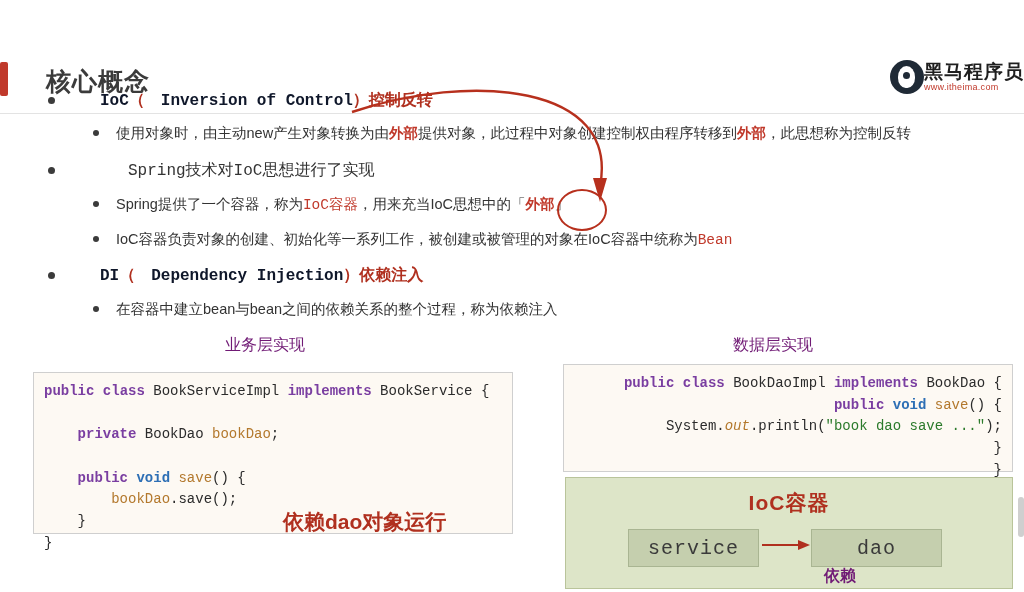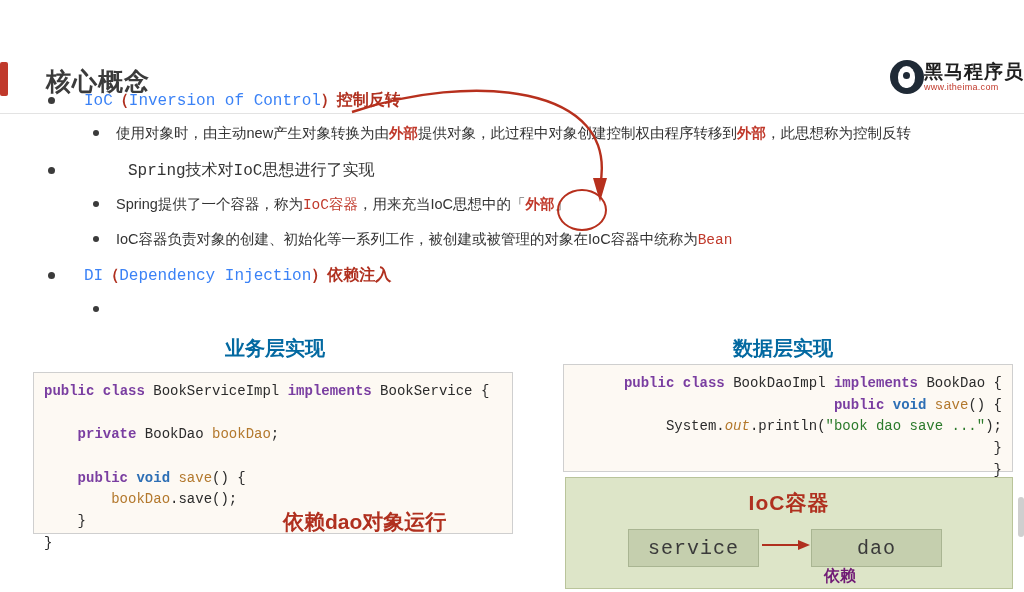--- a/index.html
+++ b/index.html
@@ -118,23 +118,24 @@
   .row { margin-bottom: 0; }
   .mono {
     font-family: "Liberation Mono", "DejaVu Sans Mono", monospace;
     margin-left: 44px;
   }
   .kw-red {
     color: #b0301f;
     font-weight: bold;
   }
   .kw-red-mono {
-    color: #3b82f6;
-    font-weight: normal;
+    color: #0f172a;
+    font-weight: bold;
     font-family: "Liberation Mono", "DejaVu Sans Mono", monospace;
+    margin-left: 16px;
   }
   .txt { color: #333; }
   .hl { color: #c0392b; font-weight: bold; }
   .hl-mono { color: #c0392b; font-family: "Liberation Mono","DejaVu Sans Mono",monospace; }
 
   .line-1 { position: absolute; left:0; top: 24px; width: 1024px; }
   .line-2 { position: absolute; left:0; top: 58px; width: 1024px; }
   .line-3 { position: absolute; left:0; top: 94px; width: 1024px; }
   .line-4 { position: absolute; left:0; top: 129px; width: 1024px; }
   .line-5 { position: absolute; left:0; top: 164px; width: 1024px; }
@@ -152,23 +153,23 @@
     position: absolute;
     left: 557px; top: 189px;
     width: 46px; height: 38px;
     border: 2px solid #b7301d;
     border-radius: 50%;
   }
 
   
   .col-title {
     position: absolute;
-    font-size: 20px;
-    font-weight: bold;
-    color: #0369a1;
+    font-size: 16px;
+    font-weight: normal;
+    color: #701a75;
   }
   .title-left { left: 225px; top: 335px; }
   .title-right { left: 733px; top: 335px; }
 
   .code-box {
     position: absolute;
     background: #fdf9f3;
     border: 1px solid #cfcfcf;
     box-sizing: border-box;
     font-family: "Liberation Mono", "DejaVu Sans Mono", monospace;
@@ -299,20 +300,21 @@
     <span class="txt">IoC容器负责对象的创建、初始化等一系列工作，被创建或被管理的对象在IoC容器中统称为</span><span class="hl-mono">Bean</span>
   </div>
 
   <div class="line-6 l1 row">
     <span class="bul"></span>
     <span class="kw-red-mono">DI</span><span class="kw-red">（</span><span class="kw-red-mono">Dependency Injection</span><span class="kw-red">）</span><span class="kw-red">依赖注入</span>
   </div>
 
   <div class="line-7 l2 row">
     <span class="bul"></span>
+    <span class="txt">在容器中建立bean与bean之间的依赖关系的整个过程，称为依赖注入</span>
   </div>
 </div>
 
 <svg class="arrow-svg" viewBox="0 0 1024 180">
   <path d="M352,46 C470,6 620,18 600,120" fill="none" stroke="#b7301d" stroke-width="2.4"></path>
   <polygon points="600,136 593,112 607,112" fill="#b7301d"></polygon>
 </svg>
 <div class="ellipse-mark"></div>
 
 <div class="col-title title-left">业务层实现</div>

